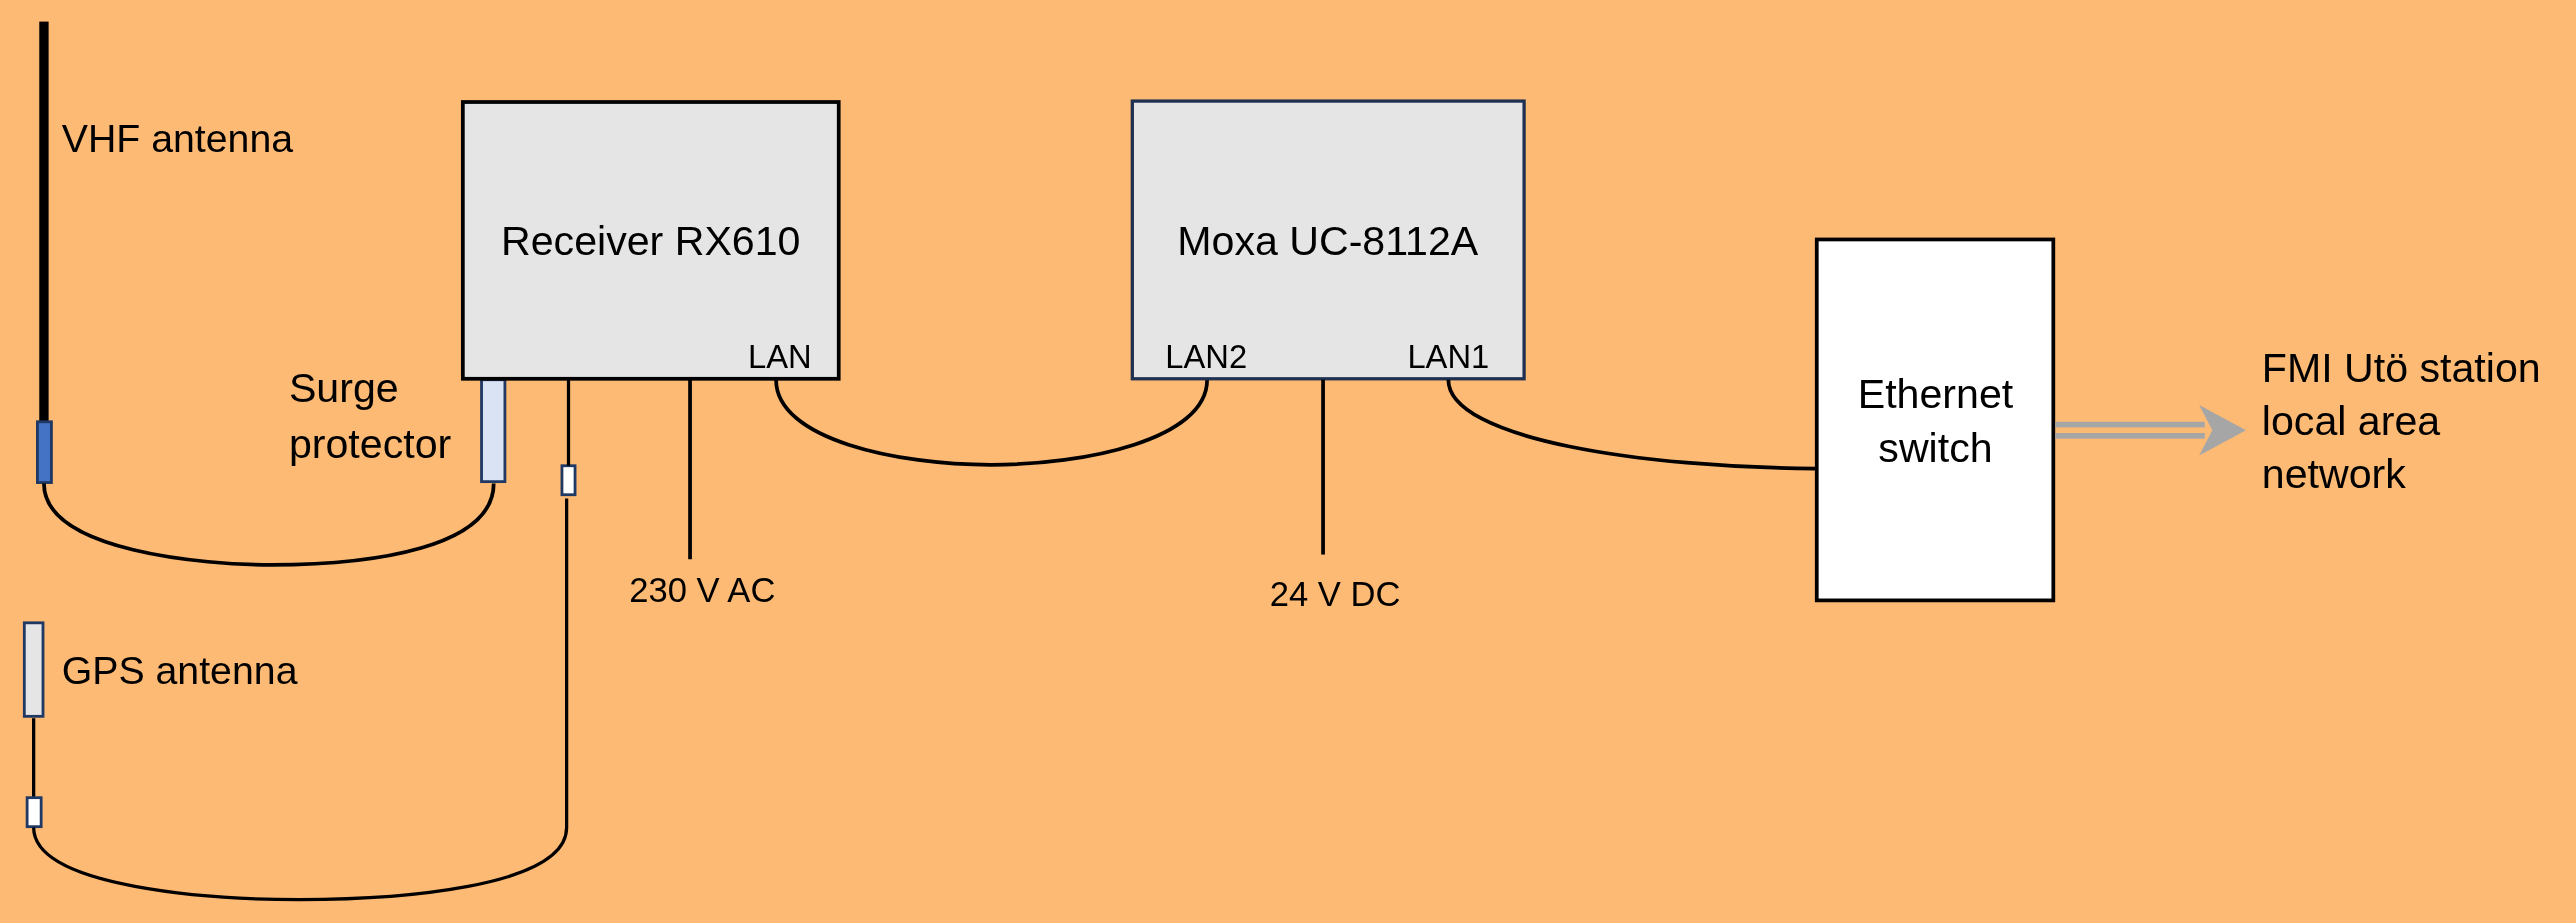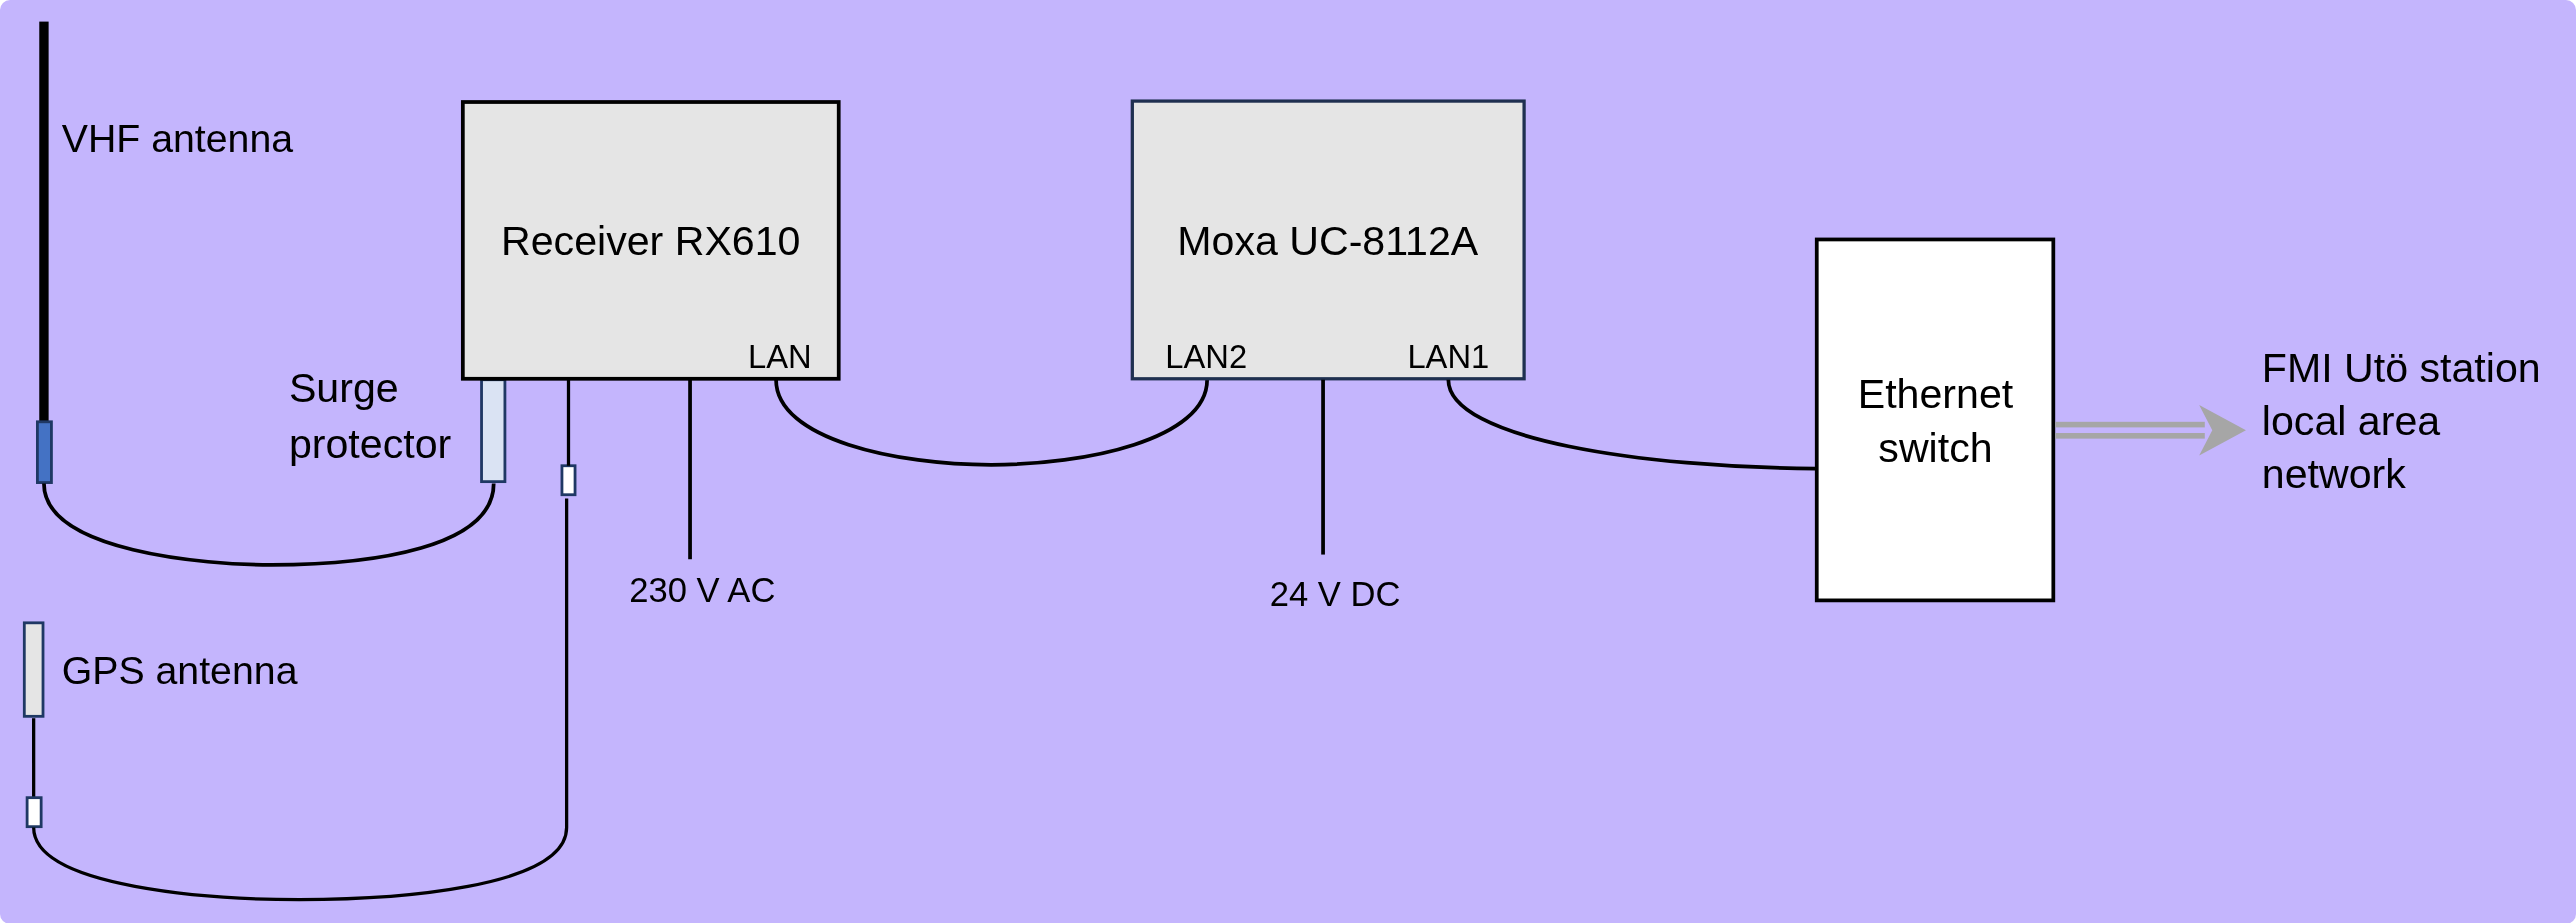--- a/index.html
+++ b/index.html
@@ -5,24 +5,23 @@
     html, body {
       margin: 0;
       padding: 0;
       background: #ffffff;
     }
     #canvas {
       position: relative;
       width: 2576px;
       height: 924px;
       overflow: hidden;
-      background: #c4b5fd;
+      background: #fdba74;
       font-family: "Liberation Sans", "DejaVu Sans", sans-serif;
       color: #000000;
-      border-radius: 10px;
     }
     svg#diagram {
       position: absolute;
       left: 0;
       top: 0;
       width: 2576px;
       height: 924px;
     }
     .lbl {
       font-family: "Liberation Sans", "DejaVu Sans", sans-serif;

